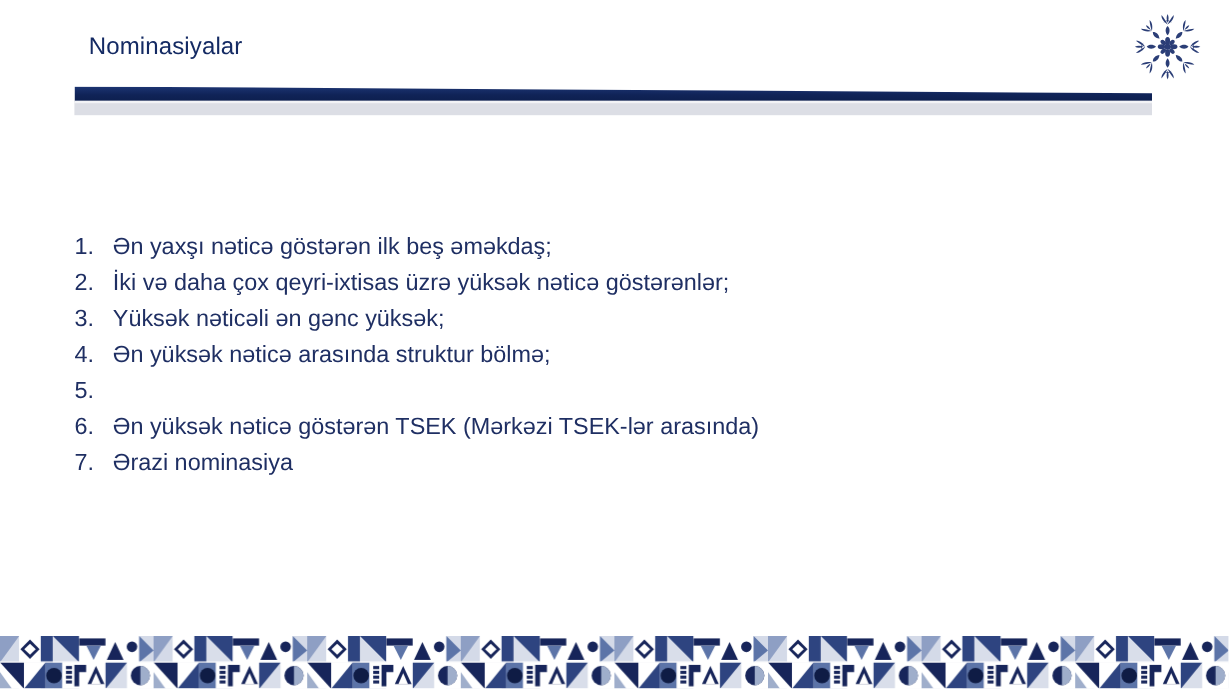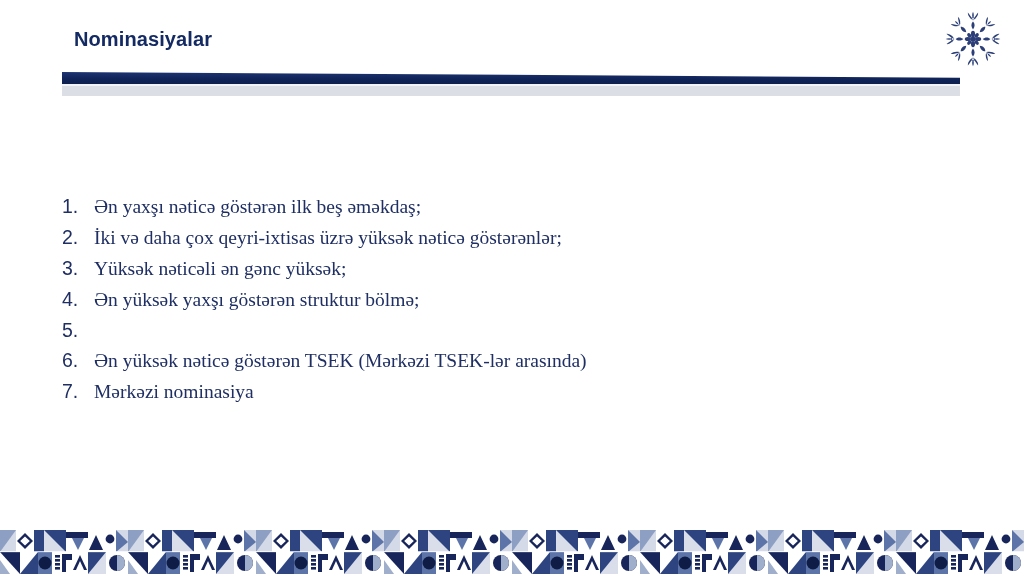--- a/index.html
+++ b/index.html
@@ -22,21 +22,21 @@
     background: #ffffff;
     overflow: hidden;
   }
 
   
   .slide-title {
     position: absolute;
     left: 74px;
     top: 28px;
     font-size: 20px;
-    font-weight: bold;
+    font-weight: normal;
     color: #142A63;
     letter-spacing: 0.1px;
     white-space: nowrap;
   }
 
   
   .divider-wrap {
     position: absolute;
     left: 62px;
     top: 72px;
@@ -96,21 +96,20 @@
     color: #1F2F63;
     white-space: nowrap;
   }
   .nom-num {
     width: 32px;
     flex: 0 0 32px;
     color: #1F2F63;
   }
   .nom-text {
     flex: 0 1 auto;
-    font-family: Liberation Serif, serif;
   }
 
   
   .pattern-band {
     position: absolute;
     left: 0;
     bottom: 0;
     width: 1024px;
     height: 44px;
     overflow: hidden;
@@ -220,32 +219,32 @@
     <div class="nom-item">
       <span class="nom-num">2.</span>
       <span class="nom-text">İki və daha çox qeyri-ixtisas üzrə yüksək nəticə göstərənlər;</span>
     </div>
     <div class="nom-item">
       <span class="nom-num">3.</span>
       <span class="nom-text">Yüksək nəticəli ən gənc yüksək;</span>
     </div>
     <div class="nom-item">
       <span class="nom-num">4.</span>
-      <span class="nom-text">Ən yüksək yaxşı göstərən struktur bölmə;</span>
+      <span class="nom-text">Ən yüksək nəticə arasında struktur bölmə;</span>
     </div>
     <div class="nom-item">
       <span class="nom-num">5.</span>
     </div>
     <div class="nom-item">
       <span class="nom-num">6.</span>
       <span class="nom-text">Ən yüksək nəticə göstərən TSEK (Mərkəzi TSEK-lər arasında)</span>
     </div>
     <div class="nom-item">
       <span class="nom-num">7.</span>
-      <span class="nom-text">Mərkəzi nominasiya</span>
+      <span class="nom-text">Ərazi nominasiya</span>
     </div>
   </div>
 
   <div class="pattern-band">
     <svg viewBox="0 0 1024 44" preserveAspectRatio="none" xmlns="http://www.w3.org/2000/svg">
       <defs>
         <pattern id="azpat" x="0" y="0" width="128" height="44" patternUnits="userSpaceOnUse">
           <rect x="0" y="0" width="128" height="44" fill="#ffffff"></rect>
 
           <rect x="0" y="0" width="16" height="22" fill="#D4DAE8"></rect>

